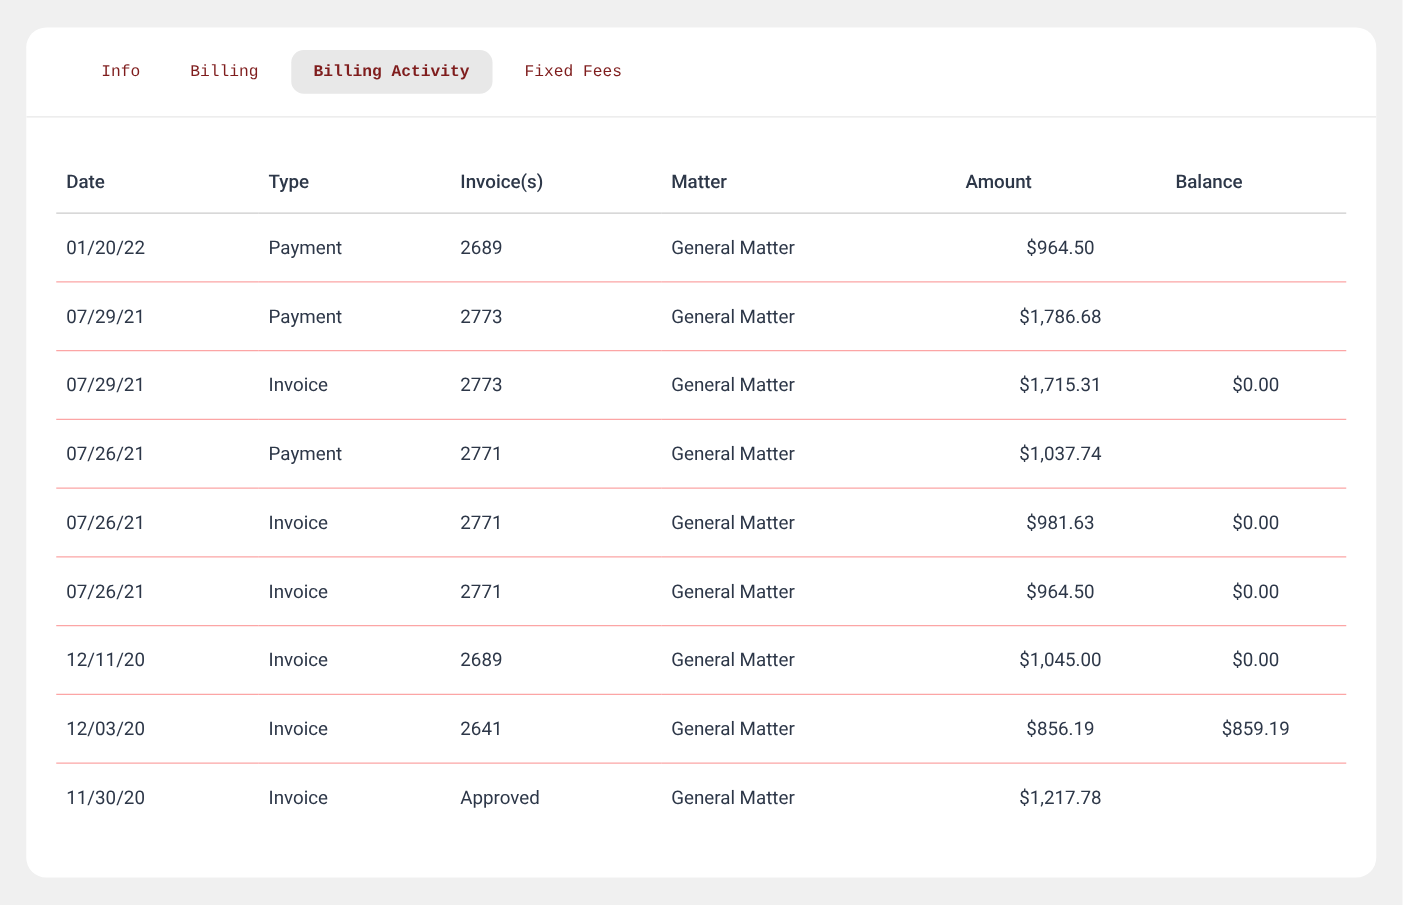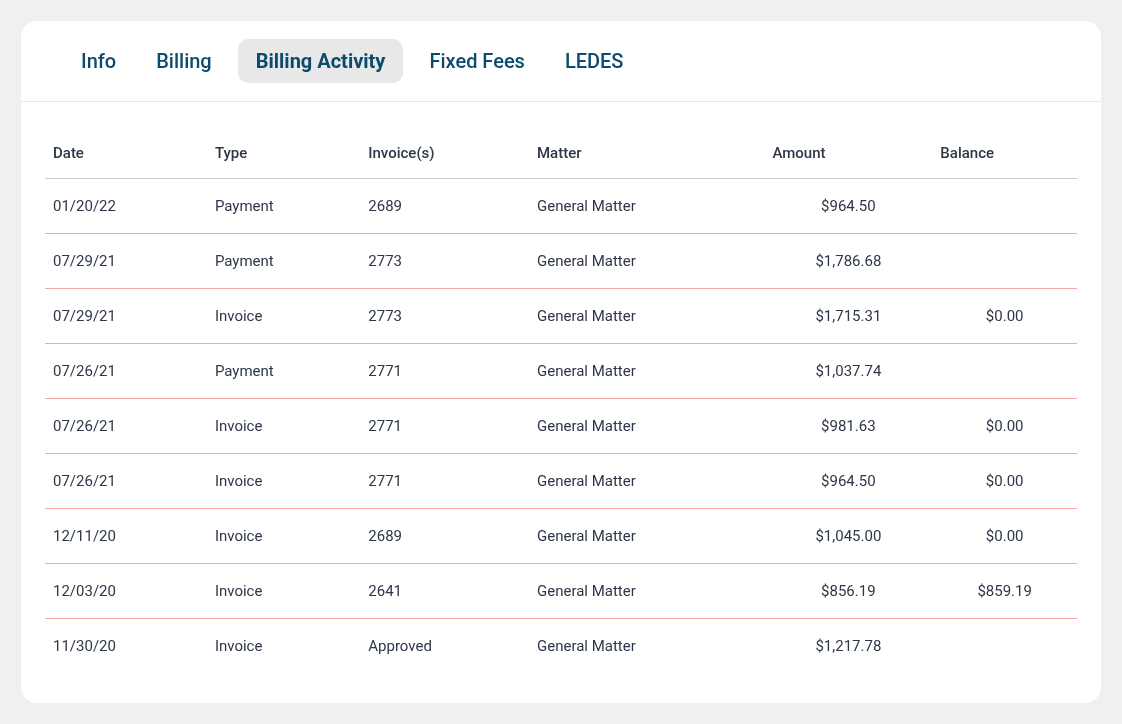--- a/index.html
+++ b/index.html
@@ -30,26 +30,27 @@
     .nav-bar {
       display: flex;
       align-items: center;
       padding: 0 40px;
       border-bottom: 1px solid #e8e8e8;
       gap: 0;
     }
 
     .nav-item {
       padding: 28px 20px;
-      font-size: 20px;
+      font-size: 13px;
       font-weight: 500;
-      color: #0c4a6e;
+      color: #7f1d1d;
       cursor: pointer;
       white-space: nowrap;
       position: relative;
+      font-family: Liberation Mono, monospace;
     }
 
     .nav-item.active {
       background: #e8e8e8;
       border-radius: 10px;
       font-weight: 700;
       margin: 12px 6px;
       padding: 10px 18px;
     }
 
@@ -100,21 +101,20 @@
 </head>
 <body>
 
 <div class="card">
 
   <nav class="nav-bar">
   <div class="nav-item">Info</div>
       <div class="nav-item">Billing</div>
       <div class="nav-item active">Billing Activity</div>
       <div class="nav-item">Fixed Fees</div>
-      <div class="nav-item">LEDES</div>
     </nav>
 
   <div class="table-section">
     <table>
       <thead>
         <tr>
           <th>Date</th>
           <th>Type</th>
           <th>Invoice(s)</th>
           <th>Matter</th>

